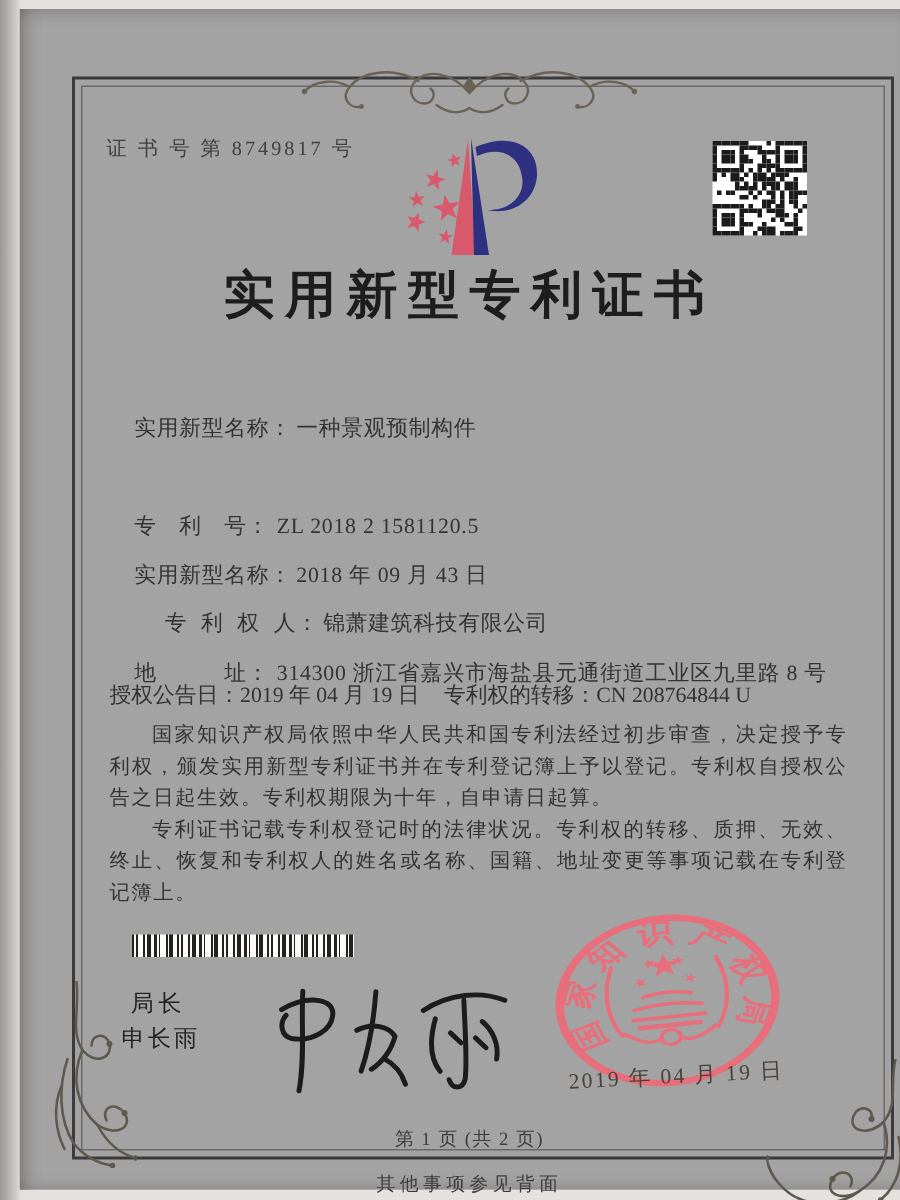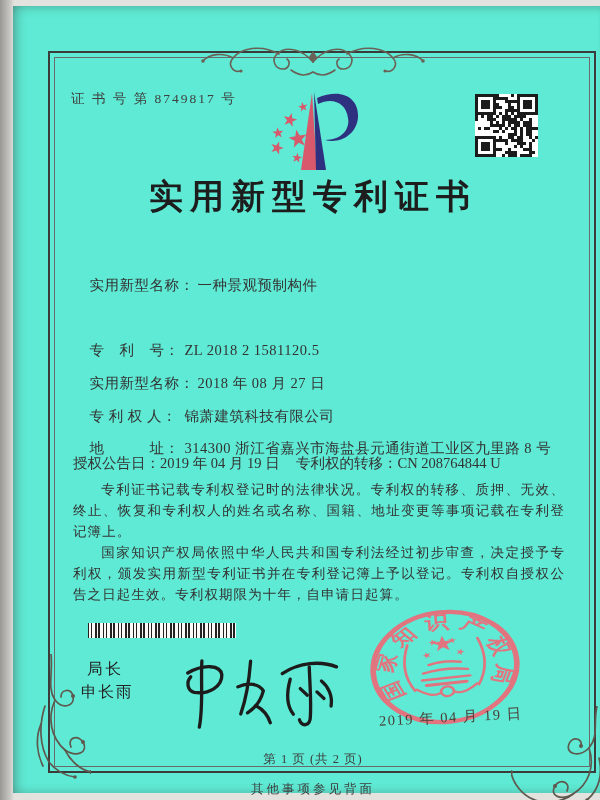--- a/index.html
+++ b/index.html
@@ -3,21 +3,21 @@
 <meta charset="utf-8">
 <style>
   html,body{margin:0;padding:0;}
   body{
     width:600px;height:800px;position:relative;overflow:hidden;
     background:linear-gradient(90deg,#9a9894 0px,#c9c7c3 10px,#e4e2de 14px);
     font-family:"Liberation Serif","DejaVu Serif",serif;
   }
   .paper{
     position:absolute;left:13px;top:6px;right:0;bottom:7px;
-    background:#5eead4;
+    background:#a3a3a3;
     box-shadow:inset 10px 0 12px -8px rgba(60,55,50,.45),
                inset 0 9px 10px -7px rgba(60,55,50,.25),
                inset 0 -8px 10px -7px rgba(60,55,50,.2);
   }
   .frame-outer{
     position:absolute;left:35px;top:45px;width:548px;height:722px;
     border:2.5px solid #3b3b3b;box-sizing:border-box;
   }
   .frame-inner{
     position:absolute;left:4px;top:4px;right:4px;bottom:4px;
@@ -375,39 +375,39 @@
 
   <div class="abs title">实用新型专利证书</div>
 
   <div class="abs field-row" style="top:253px;">
     <span class="lab">实用新型名称：</span><span class="val">一种景观预制构件</span>
   </div>
   <div class="abs field-row" style="top:318px;">
     <span class="lab">专　利　号：</span><span class="val">ZL 2018 2 1581120.5</span>
   </div>
   <div class="abs field-row" style="top:351px;">
-    <span class="lab">实用新型名称：</span><span class="val">2018 年 08 月 27 日</span>
-  </div>
-  <div class="abs field-row" style="top:384px;">
+    <span class="lab">实用新型名称：</span><span class="val">2018 年 09 月 43 日</span>
+  </div>
+  <div class="abs field-row" style="top:384px;font-family:Liberation Mono, monospace;">
     <span class="lab">专 利 权 人：</span><span class="val">锦萧建筑科技有限公司</span>
   </div>
   <div class="abs field-row" style="top:416px;">
     <span class="lab">地　　　址：</span><span class="val">314300 浙江省嘉兴市海盐县元通街道工业区九里路 8 号</span>
   </div>
 
   <div class="abs grant-row">
     <span>授权公告日：</span><span>2019 年 04 月 19 日</span>
     <span class="pair2">
       <span>专利权的转移：</span><span>CN 208764844 U</span>
     </span>
   </div>
 
   <div class="abs paras">
+    <p>国家知识产权局依照中华人民共和国专利法经过初步审查，决定授予专利权，颁发实用新型专利证书并在专利登记簿上予以登记。专利权自授权公告之日起生效。专利权期限为十年，自申请日起算。</p>
     <p>专利证书记载专利权登记时的法律状况。专利权的转移、质押、无效、终止、恢复和专利权人的姓名或名称、国籍、地址变更等事项记载在专利登记簿上。</p>
-    <p>国家知识产权局依照中华人民共和国专利法经过初步审查，决定授予专利权，颁发实用新型专利证书并在专利登记簿上予以登记。专利权自授权公告之日起生效。专利权期限为十年，自申请日起算。</p>
   </div>
 
   <div class="abs barcode"></div>
 
   <div class="abs signer-role">局长</div>
   <div class="abs signer-name">申长雨</div>
 
   <svg class="abs signature" width="185" height="88" viewBox="0 0 190 88">
     <g fill="none" stroke="#1c1c1c" stroke-width="3.4" stroke-linecap="round" transform="rotate(-2 95 44)">
       <path d="M38,10 C36,32 38,56 33,78"></path>

